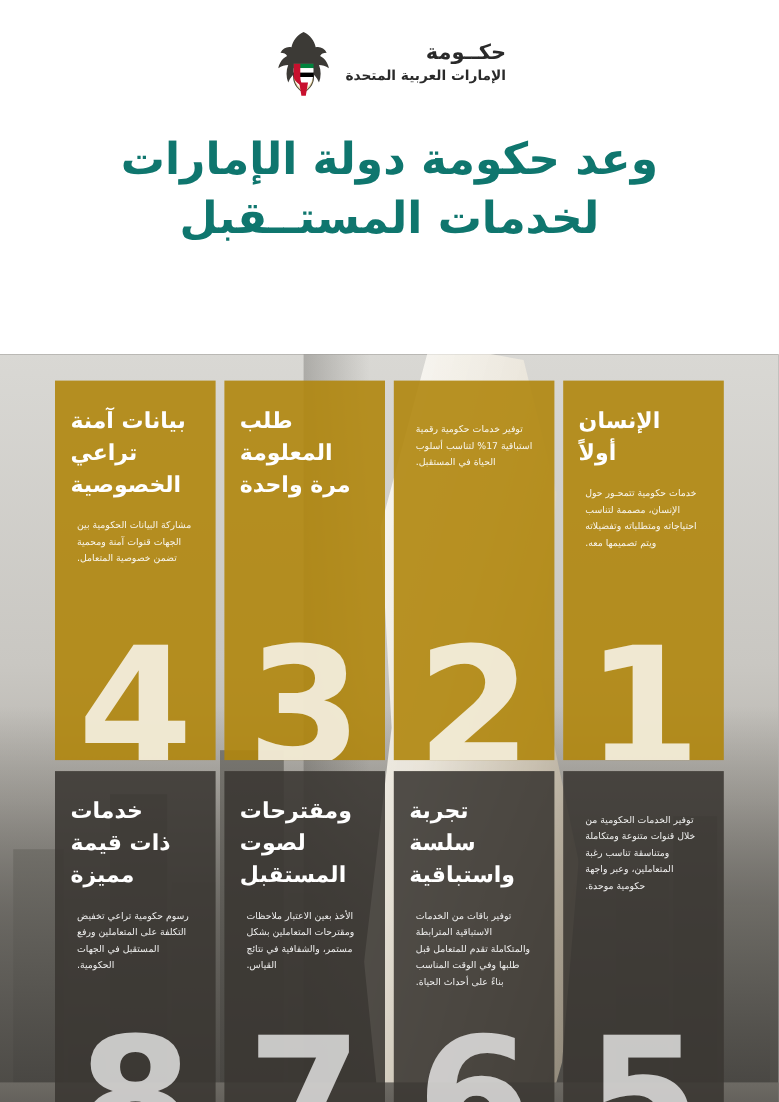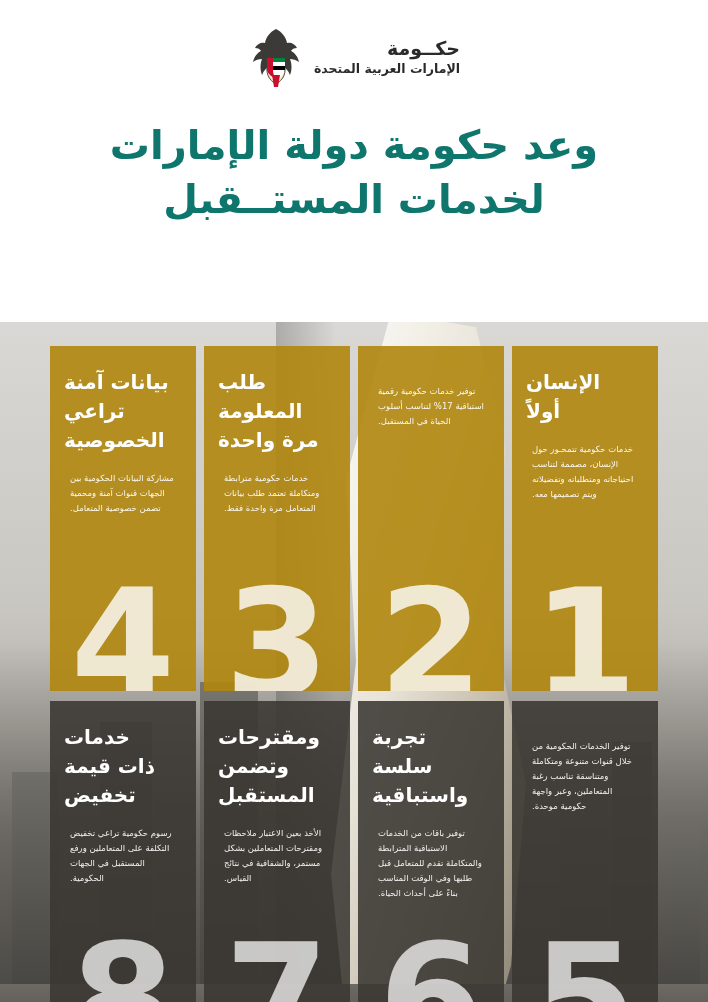--- a/index.html
+++ b/index.html
@@ -256,21 +256,20 @@
         <div class="card-desc">توفير خدمات حكومية رقمية استباقية 17% لتناسب أسلوب الحياة في المستقبل.</div>
         <div class="card-number">2</div>
       </div>
 
       <div class="card">
         <div class="card-title">
           <span>طلب</span><br>
           <span>المعلومة</span><br>
           <span>مرة واحدة</span>
         </div>
-        <div class="card-desc">خدمات حكومية مترابطة ومتكاملة تعتمد طلب بيانات المتعامل مرة واحدة فقط.</div>
         <div class="card-number">3</div>
       </div>
 
       <div class="card">
         <div class="card-title">
           <span>بيانات آمنة</span><br>
           <span>تراعي</span><br>
           <span>الخصوصية</span>
         </div>
         <div class="card-desc">مشاركة البيانات الحكومية بين الجهات قنوات آمنة ومحمية تضمن خصوصية المتعامل.</div>
@@ -287,32 +286,32 @@
           <span>تجربة سلسة</span><br>
           <span>واستباقية</span>
         </div>
         <div class="card-desc">توفير باقات من الخدمات الاستباقية المترابطة والمتكاملة تقدم للمتعامل قبل طلبها وفي الوقت المناسب بناءً على أحداث الحياة.</div>
         <div class="card-number">6</div>
       </div>
 
       <div class="card dark">
         <div class="card-title">
           <span>ومقترحات</span><br>
-          <span>وتضمن</span><br>
+          <span>لصوت</span><br>
           <span>المستقبل</span>
         </div>
         <div class="card-desc">الأخذ بعين الاعتبار ملاحظات ومقترحات المتعاملين بشكل مستمر، والشفافية في نتائج القياس.</div>
         <div class="card-number">7</div>
       </div>
 
       <div class="card dark">
         <div class="card-title">
           <span>خدمات</span><br>
           <span>ذات قيمة</span><br>
-          <span>تخفيض</span>
+          <span>مميزة</span>
         </div>
         <div class="card-desc">رسوم حكومية تراعي تخفيض التكلفة على المتعاملين ورفع المستقبل في الجهات الحكومية.</div>
         <div class="card-number">8</div>
       </div>
 
     </div>
   </div>
 
 </div>
 

